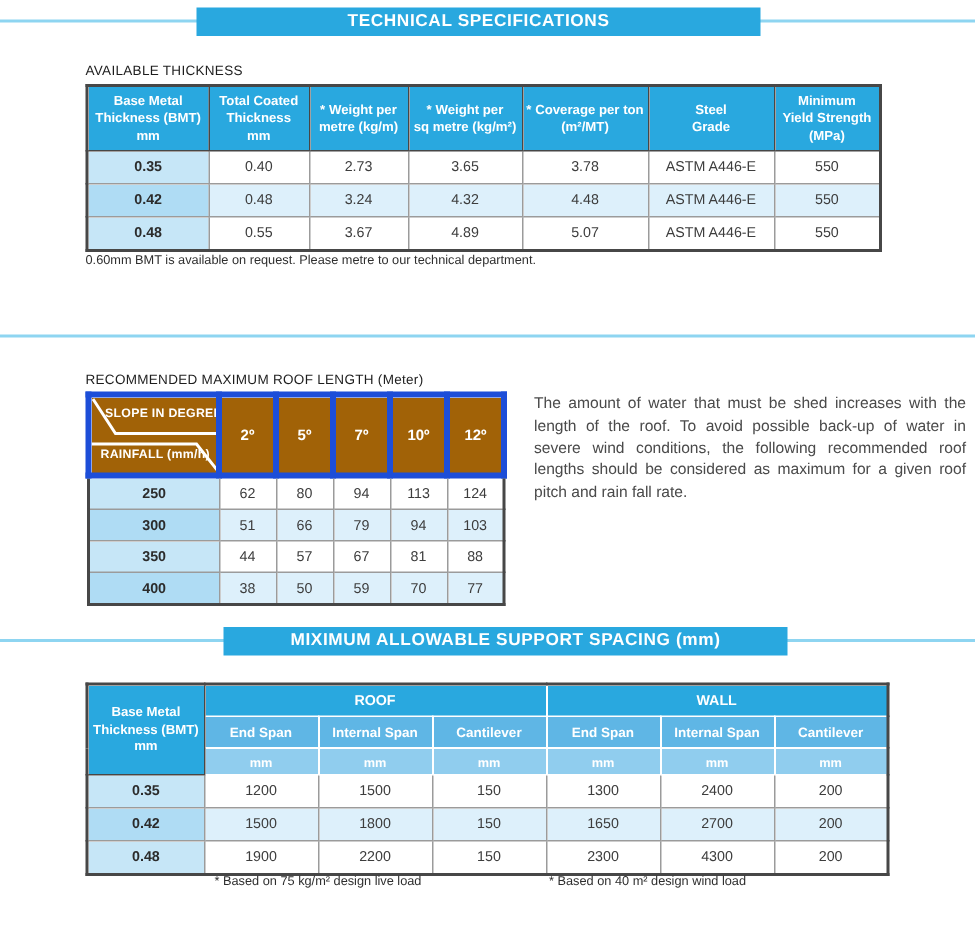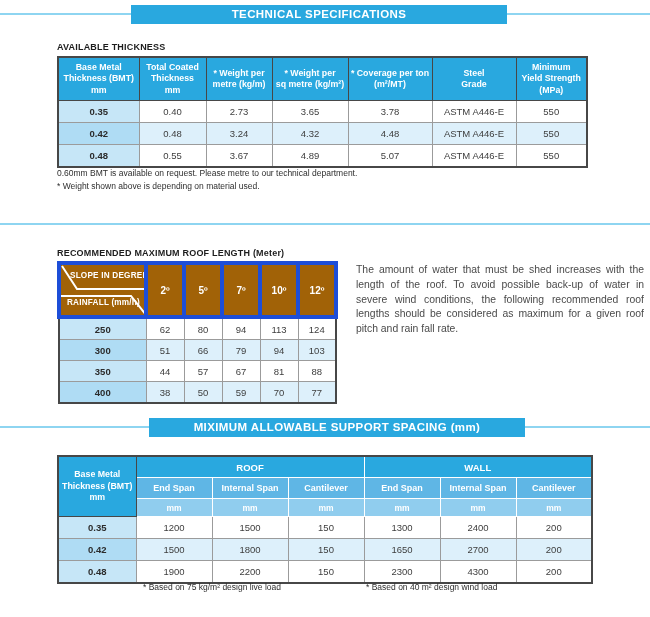--- a/index.html
+++ b/index.html
@@ -6,21 +6,21 @@
   #page{position:relative;width:650px;height:617px;background:#ffffff;
         font-family:"Liberation Sans", sans-serif;overflow:hidden;}
 
   
   .banner-row{position:absolute;left:0;width:590px;height:19px;}
   .banner-line{position:absolute;top:8px;left:0;width:650px;height:2px;background:#8ED5F1;}
   .banner-box{position:absolute;top:0;height:19px;background:#29A8DF;color:#fff;
               font-weight:bold;font-size:11.5px;line-height:19px;text-align:center;
               letter-spacing:0.4px;}
 
-  .sec-title{position:absolute;font-size:9px;font-weight:bold;color:#1d1d1d;letter-spacing:0.2px;}
+  .sec-title{position:absolute;font-size:9px;font-weight:normal;color:#1d1d1d;letter-spacing:0.2px;}
 
   table.t{position:absolute;border-collapse:collapse;table-layout:fixed;}
   table.t th, table.t td{text-align:center;vertical-align:middle;padding:0;overflow:hidden;}
 
   
   #t1{left:57px;top:56px;font-size:9.5px;color:#3d3d3d;border:2px solid #474747;}
   #t1 th{background:#29A8DF;color:#fff;font-size:8.8px;font-weight:bold;
          white-space:pre-line;height:42px;line-height:1.3;border:1px solid #474747;}
   #t1 td{height:21px;border:1px solid #9b9b9b;background:#fff;}
   #t1 td.fc{font-weight:bold;background:#C6E6F7;color:#2b2b2b;}
@@ -124,21 +124,20 @@
       <td>3.67</td>
       <td>4.89</td>
       <td>5.07</td>
       <td>ASTM A446-E</td>
       <td>550</td>
     </tr>
   </tbody>
     </table>
 
   <div class="note" style="left:57px;top:168px;">0.60mm BMT is available on request. Please metre to our technical department.</div>
-  <div class="note" style="left:57px;top:181px;">* Weight shown above is depending on material used.</div>
 
   <div class="banner-row" style="top:215px;">
     <div class="banner-line"></div>
   </div>
 
   <div class="sec-title" style="left:57px;top:248px;">RECOMMENDED MAXIMUM ROOF LENGTH (Meter)</div>
 
   <table class="t" id="t2">
     <colgroup>
       <col style="width:87px">

